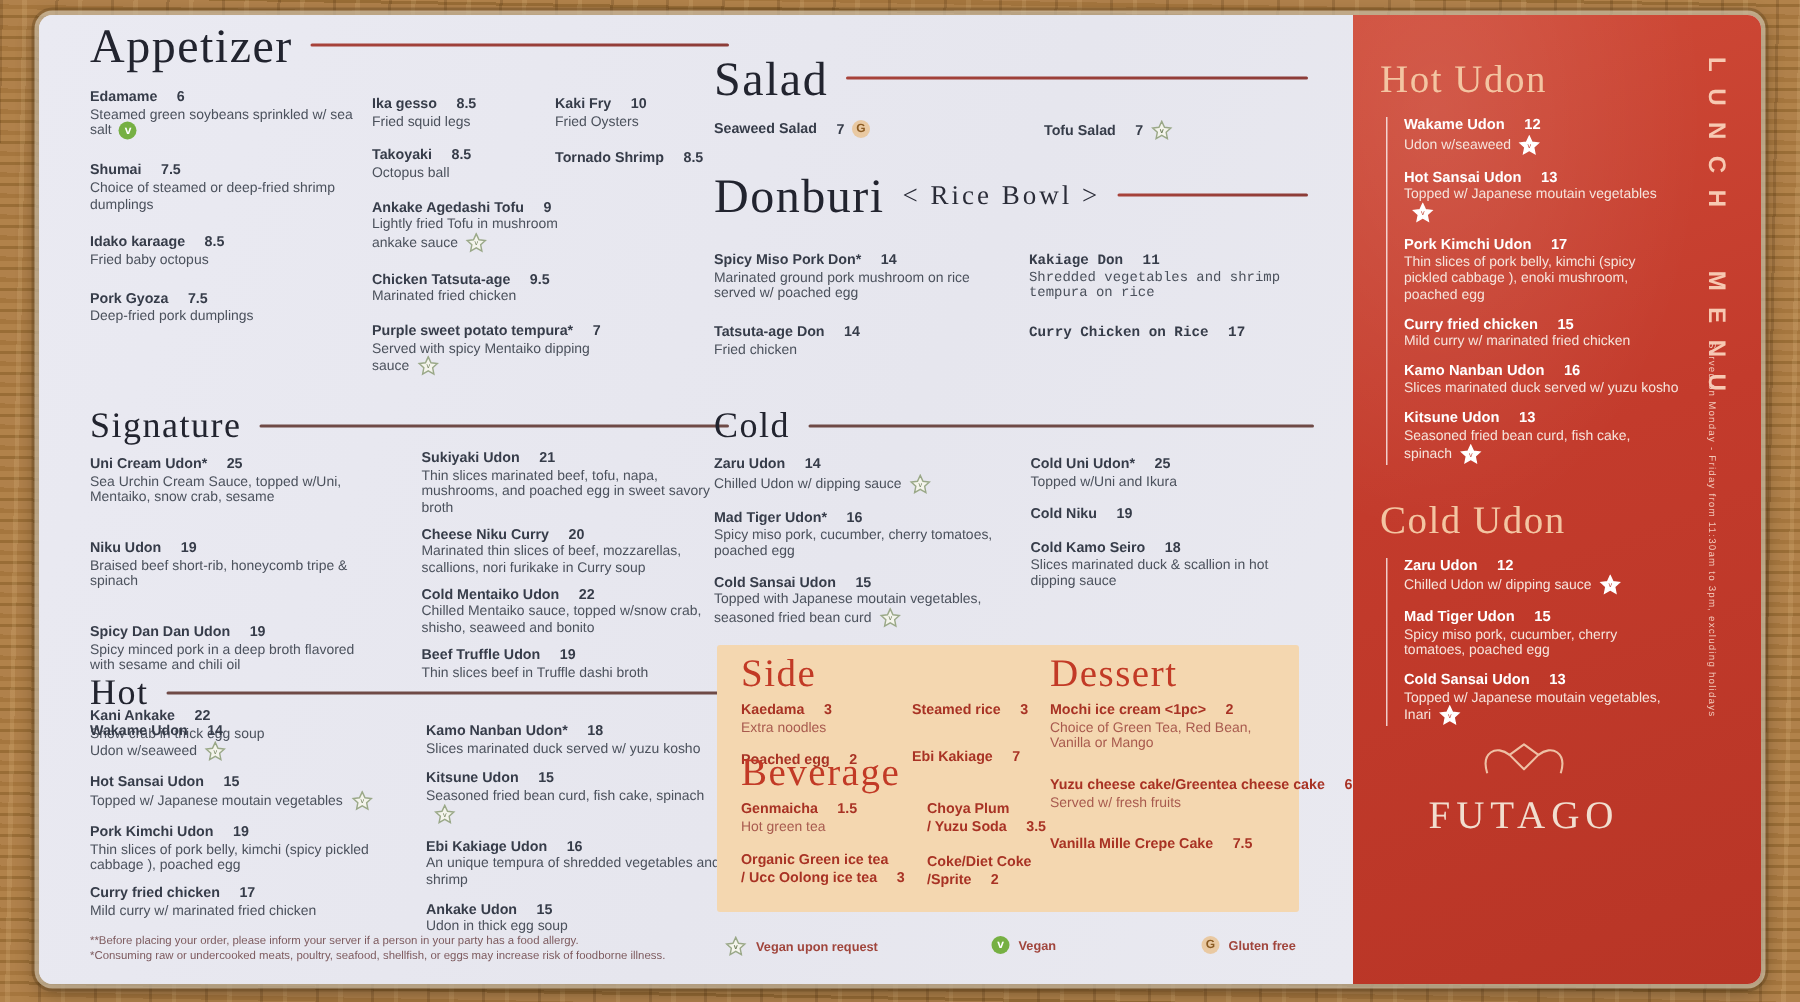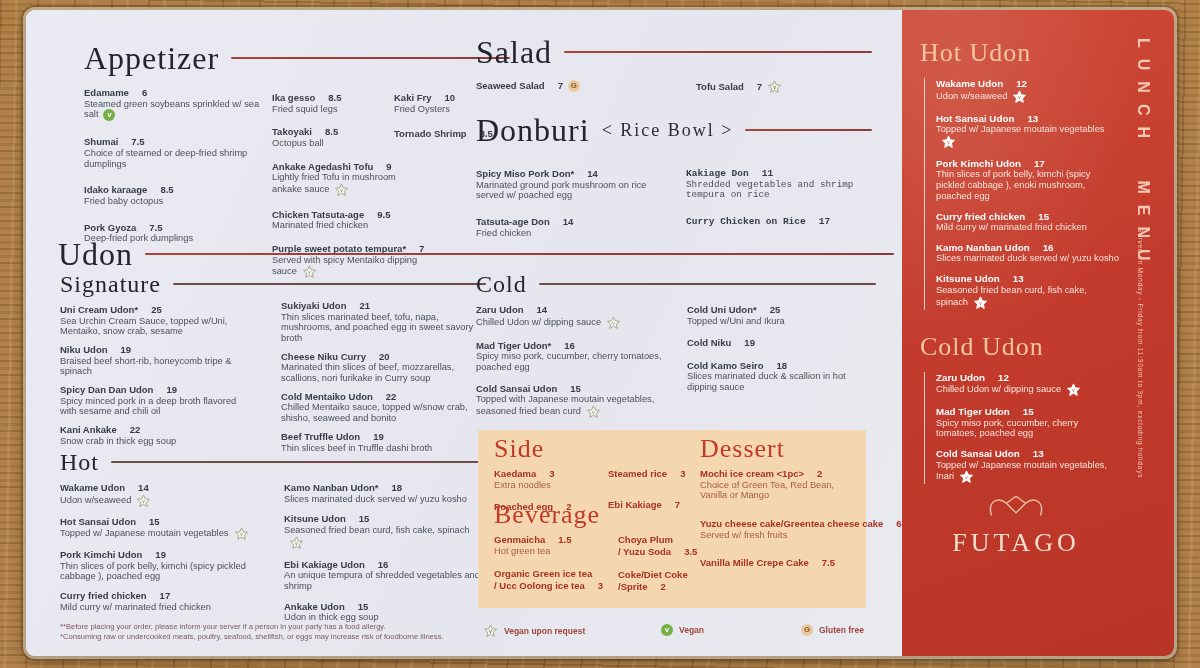--- a/index.html
+++ b/index.html
@@ -72,21 +72,21 @@
   .footnotes{position:absolute;left:34px;top:612px;font-size:7.6px;line-height:10px;color:#7d5a5e;}
   .legend{position:absolute;left:452px;top:614px;width:400px;height:20px;font-size:8.5px;color:#a0453c;font-weight:700;}
   .legend .lg{position:absolute;display:flex;align-items:center;gap:6px;}
 </style>
 </head>
 <body>
 
 <div class="card">
   <div class="paper">
 
-    <div class="sec" style="left:34px;top:32px;width:426px;margin-left:24px;">
+    <div class="sec" style="left:34px;top:4px;width:426px;">
       <div class="sec-head h-big" style="width:426px;">
         <h2>Appetizer</h2>
         <div class="line"></div>
       </div>
       <div class="cols" style="height:200px;margin-top:10px;">
         <div class="col" style="left:0;top:3px;width:180px;gap:15px;">
             <div>
               <div class="mi-head"><span>Edamame</span><span class="mi-price">6</span></div>
               <div class="mi-desc">Steamed green soybeans sprinkled w/ sea salt<span class="badge b-circle b-vegan">v</span></div>
             </div>
@@ -187,34 +187,28 @@
               <div class="mi-head"><span>Kakiage Don</span><span class="mi-price">11</span></div>
               <div class="mi-desc">Shredded vegetables and shrimp tempura on rice</div>
             </div>
             <div>
               <div class="mi-head"><span>Curry Chicken on Rice</span><span class="mi-price">17</span></div>
             </div>
           </div>
       </div>
     </div>
 
-    <div class="sec" style="left:32px;top:228px;width:836px;">
-      <div class="sec-head h-big" style="width:836px;">
-        <h2>Udon</h2>
-        <div class="line"></div>
-      </div>
-    </div>
 
     <div class="sec" style="left:34px;top:262px;width:426px;">
       <div class="sec-head h-sub" style="width:426px;">
         <h2>Signature</h2>
         <div class="line thin"></div>
       </div>
       <div class="cols" style="height:160px;margin-top:8px;">
-        <div class="col" style="left:0;top:0;width:195px;gap:7px;">
+        <div class="col" style="left:0;top:0;width:195px;gap:23px;">
             <div>
               <div class="mi-head"><span>Uni Cream Udon*</span><span class="mi-price">25</span></div>
               <div class="mi-desc">Sea Urchin Cream Sauce, topped w/Uni, Mentaiko, snow crab, sesame</div>
             </div>
             <div>
               <div class="mi-head"><span>Niku Udon</span><span class="mi-price">19</span></div>
               <div class="mi-desc">Braised beef short-rib, honeycomb tripe &amp; spinach</div>
             </div>
             <div>
               <div class="mi-head"><span>Spicy Dan Dan Udon</span><span class="mi-price">19</span></div>

